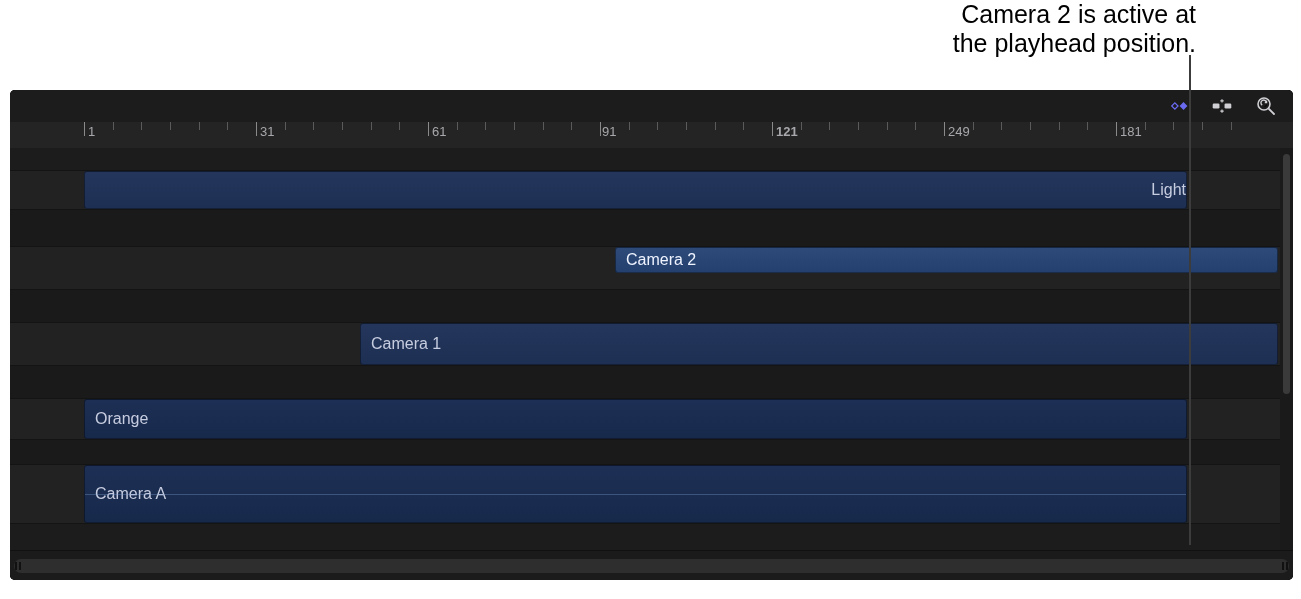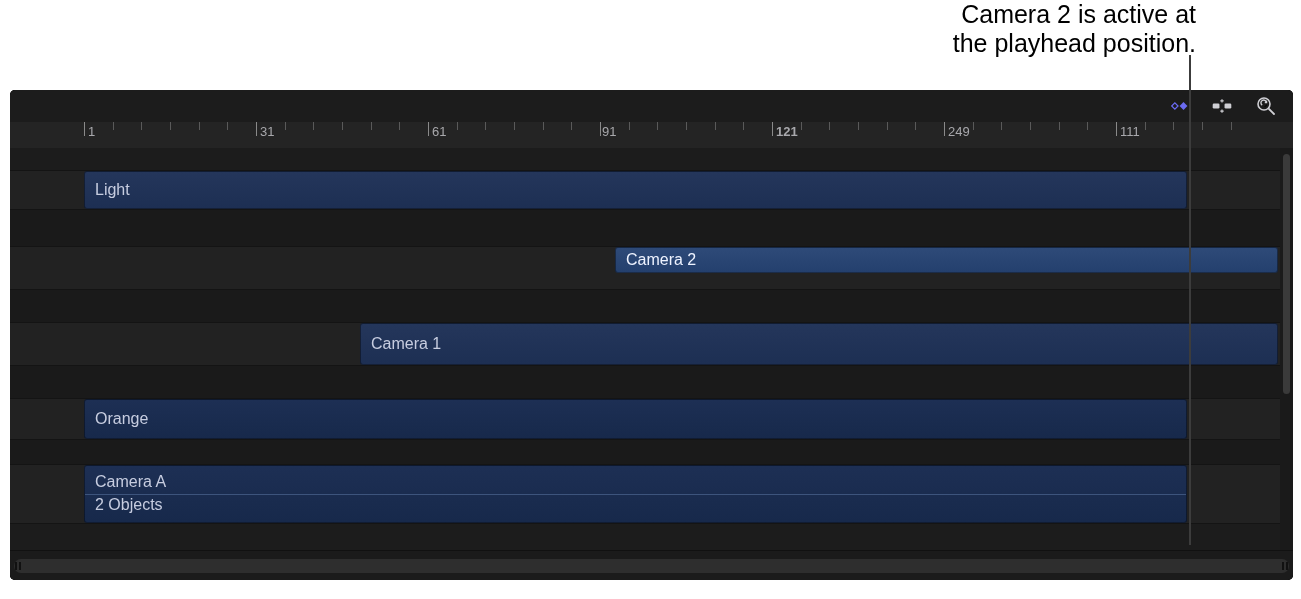--- a/index.html
+++ b/index.html
@@ -241,30 +241,30 @@
       <div class="ruler-tick" style="left: 876.667px;"></div>
       <div class="ruler-tick" style="left: 905.333px;"></div>
       <div class="ruler-tick major" style="left: 934px;"></div>
       <div class="ruler-label" style="left: 934px;">249</div>
       <div class="ruler-tick" style="left: 962.667px;"></div>
       <div class="ruler-tick" style="left: 991.333px;"></div>
       <div class="ruler-tick" style="left: 1020px;"></div>
       <div class="ruler-tick" style="left: 1048.67px;"></div>
       <div class="ruler-tick" style="left: 1077.33px;"></div>
       <div class="ruler-tick major" style="left: 1106px;"></div>
-      <div class="ruler-label" style="left: 1106px;">111</div>
+      <div class="ruler-label" style="left: 1106px;">181</div>
       <div class="ruler-tick" style="left: 1134.67px;"></div>
       <div class="ruler-tick" style="left: 1163.33px;"></div>
       <div class="ruler-tick" style="left: 1192px;"></div>
       <div class="ruler-tick" style="left: 1220.67px;"></div>
     </div>
 
   <div class="tracks" id="tracks">
       <div class="lane" style="top: 22px; height: 40px;"></div>
-      <div class="clip blue-dim" style="left: 74px; width: 1103px; top: 23px; height: 38px;">
+      <div class="clip blue-dim" style="left: 74px; width: 1103px; top: 23px; height: 38px; justify-content: flex-end;">
         <span>Light</span>
       </div>
       <div class="lane gap" style="top: 62px; height: 40px;"></div>
       <div class="lane" style="top: 98px; height: 44px;"></div>
       <div class="clip blue-solid" style="left: 605px; width: 663px; top: 99px; height: 26px; color: rgb(238, 243, 255);">
         <span>Camera 2</span>
       </div>
       <div class="lane gap" style="top: 142px; height: 32px;"></div>
       <div class="lane" style="top: 174px; height: 44px;"></div>
       <div class="clip blue-dim" style="left: 350px; width: 918px; top: 175px; height: 42px;">
@@ -273,21 +273,20 @@
       <div class="lane gap" style="top: 218px; height: 32px;"></div>
       <div class="lane" style="top: 250px; height: 42px;"></div>
       <div class="clip blue-dark" style="left: 74px; width: 1103px; top: 251px; height: 40px;">
         <span>Orange</span>
       </div>
       <div class="lane gap" style="top: 292px; height: 24px;"></div>
       <div class="lane" style="top: 316px; height: 60px;"></div>
       <div class="clip blue-dark stacked" style="left: 74px; width: 1103px; top: 317px; height: 58px;">
         <div class="hdr">Camera A</div>
         <div class="divider"></div>
-        <div class="sub">2 Objects</div>
       </div>
     </div>
 
   <div class="vscroll">
     <div class="thumb"></div>
   </div>
 
   <div class="hscroll">
     <div class="track">
       <div class="grip left">

